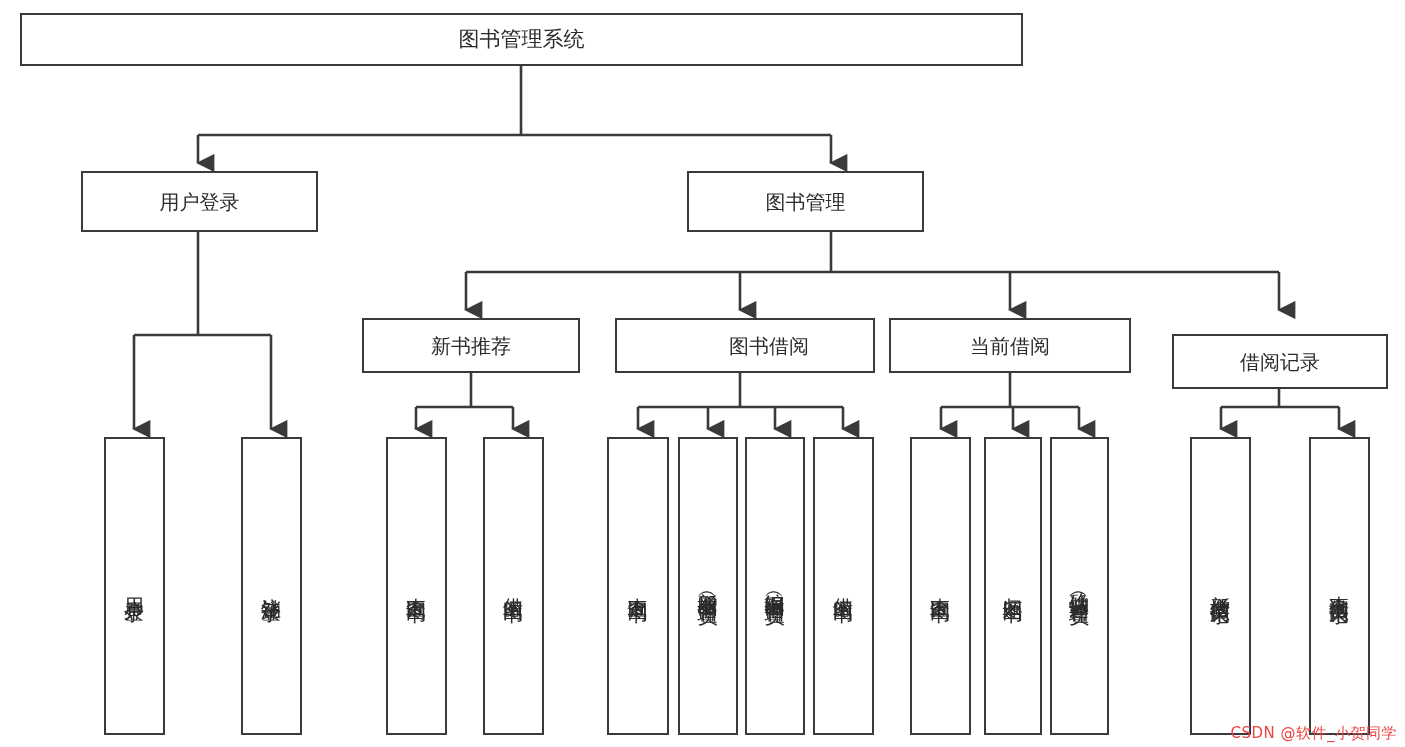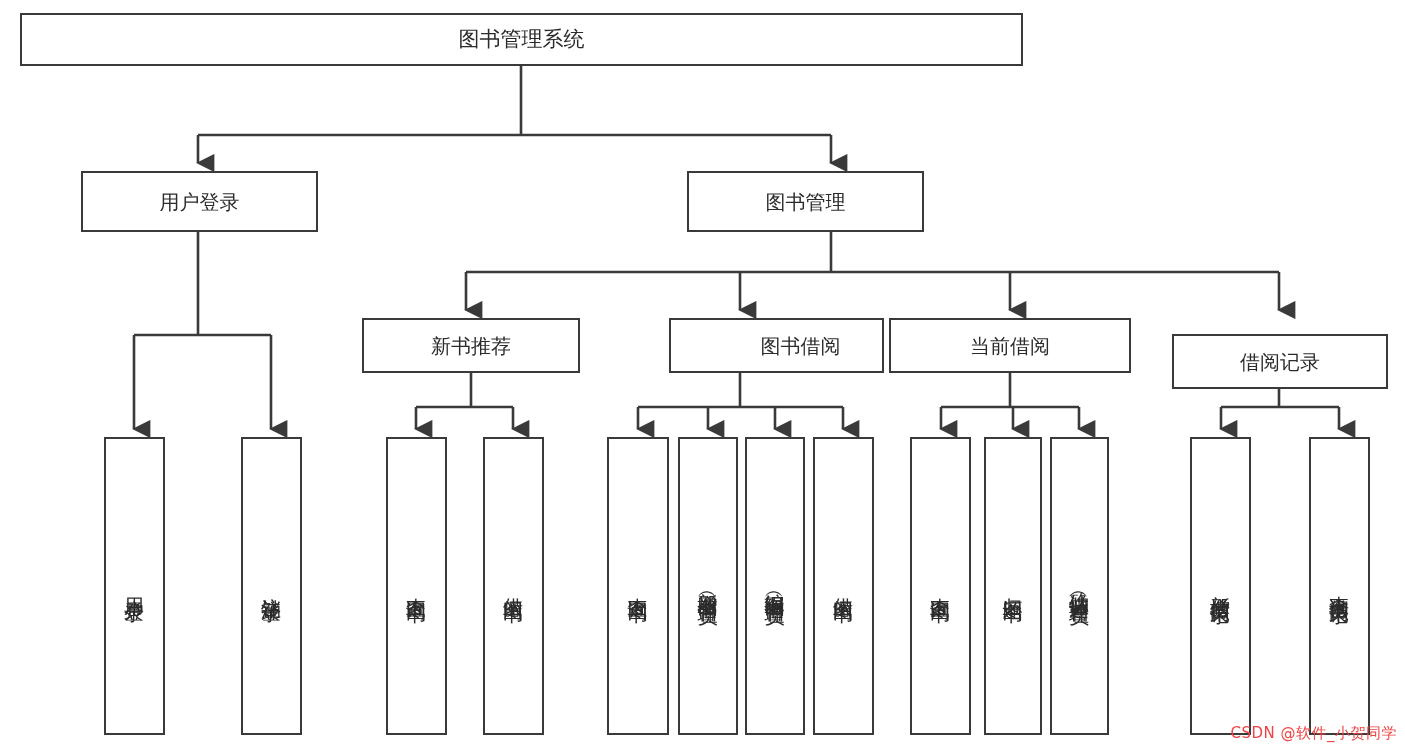--- a/index.html
+++ b/index.html
@@ -140,21 +140,21 @@
   <div class="node-box lvl2" style="left:81px; top:171px; width:237px; height:61px;">
     <span class="node-label">用户登录</span>
   </div>
   <div class="node-box lvl2" style="left:687px; top:171px; width:237px; height:61px;">
     <span class="node-label">图书管理</span>
   </div>
 
   <div class="node-box lvl3" style="left:362px; top:318px; width:218px; height:55px;">
     <span class="node-label">新书推荐</span>
   </div>
-  <div class="node-box lvl3" style="left:669px; top:318px; width:215px; height:55px;padding-left:48px;">
+  <div class="node-box lvl3" style="left:615px; top:318px; width:260px; height:55px;padding-left:48px;">
     <span class="node-label">图书借阅</span>
   </div>
   <div class="node-box lvl3" style="left:889px; top:318px; width:242px; height:55px;">
     <span class="node-label">当前借阅</span>
   </div>
   <div class="node-box lvl3" style="left:1172px; top:318px; width:216px; height:55px;margin-top:16px;">
     <span class="node-label">借阅记录</span>
   </div>
 
   <div class="node-box leaf" style="left:104px; top:437px; width:61px; height:298px;">

